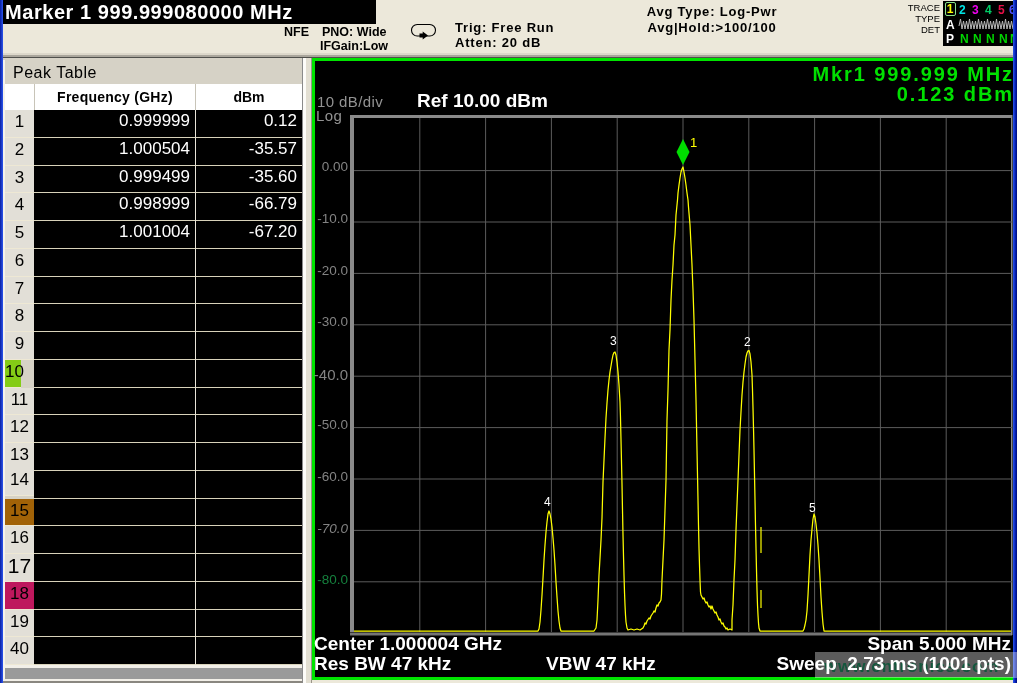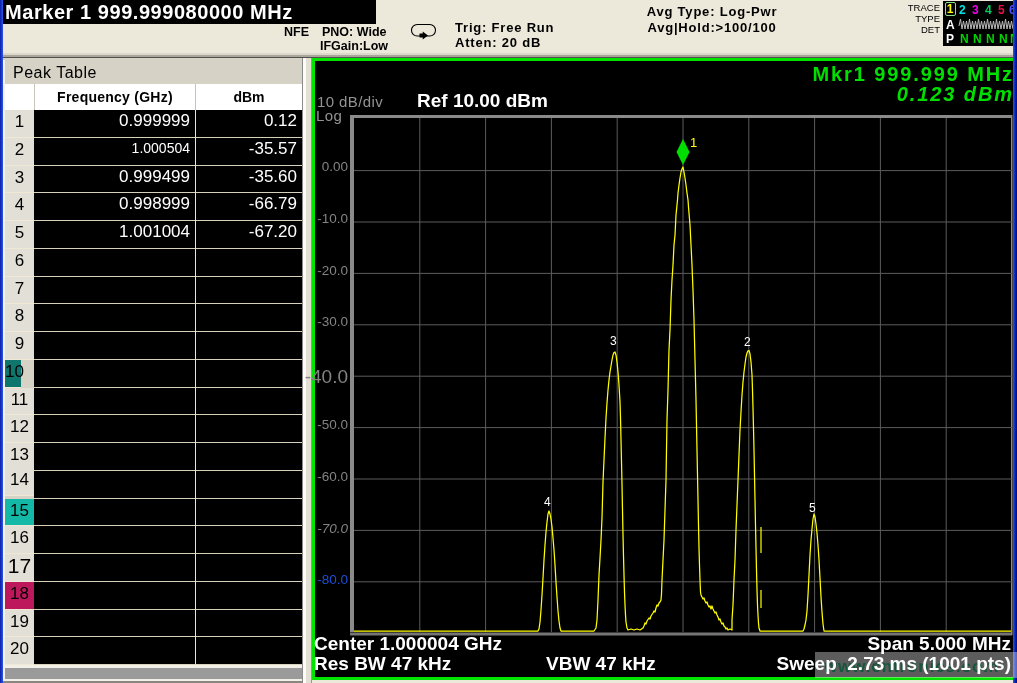--- a/index.html
+++ b/index.html
@@ -53,21 +53,21 @@
 
 <div id="rows">
     <div class="abs" style="left:5px;top:110.00px;width:29px;height:27.75px;background:#e2dfd7;font-size:17px;color:#000;text-align:center;line-height:24px;border-bottom:1px solid #eee8d4;">1</div>
     <div class="abs" style="left:34px;top:110.00px;width:268px;height:27.75px;background:#000;border-bottom:1px solid #d8d2ba;"></div>
     <div class="abs" style="left:195px;top:110.00px;width:1px;height:27.75px;background:#e8e4d8;"></div>
     <div class="abs" style="left:34px;top:110.00px;width:156px;height:27.75px;color:#fff;font-size:17px;text-align:right;line-height:21px;">0.999999</div>
     <div class="abs" style="left:196px;top:110.00px;width:101px;height:27.75px;color:#fff;font-size:17px;text-align:right;line-height:21px;">0.12</div>
     <div class="abs" style="left:5px;top:137.75px;width:29px;height:27.75px;background:#e2dfd7;font-size:17px;color:#000;text-align:center;line-height:24px;border-bottom:1px solid #eee8d4;">2</div>
     <div class="abs" style="left:34px;top:137.75px;width:268px;height:27.75px;background:#000;border-bottom:1px solid #d8d2ba;"></div>
     <div class="abs" style="left:195px;top:137.75px;width:1px;height:27.75px;background:#e8e4d8;"></div>
-    <div class="abs" style="left:34px;top:137.75px;width:156px;height:27.75px;color:#fff;font-size:14px;text-align:right;line-height:21px;">1.000504</div>
+    <div class="abs" style="left:34px;top:137.75px;width:156px;height:27.75px;color:#fff;font-size:17px;text-align:right;line-height:21px;">1.000504</div>
     <div class="abs" style="left:196px;top:137.75px;width:101px;height:27.75px;color:#fff;font-size:17px;text-align:right;line-height:21px;">-35.57</div>
     <div class="abs" style="left:5px;top:165.50px;width:29px;height:27.75px;background:#e2dfd7;font-size:17px;color:#000;text-align:center;line-height:24px;border-bottom:1px solid #eee8d4;">3</div>
     <div class="abs" style="left:34px;top:165.50px;width:268px;height:27.75px;background:#000;border-bottom:1px solid #d8d2ba;"></div>
     <div class="abs" style="left:195px;top:165.50px;width:1px;height:27.75px;background:#e8e4d8;"></div>
     <div class="abs" style="left:34px;top:165.50px;width:156px;height:27.75px;color:#fff;font-size:17px;text-align:right;line-height:21px;">0.999499</div>
     <div class="abs" style="left:196px;top:165.50px;width:101px;height:27.75px;color:#fff;font-size:17px;text-align:right;line-height:21px;">-35.60</div>
     <div class="abs" style="left:5px;top:193.25px;width:29px;height:27.75px;background:#e2dfd7;font-size:17px;color:#000;text-align:center;line-height:24px;border-bottom:1px solid #eee8d4;">4</div>
     <div class="abs" style="left:34px;top:193.25px;width:268px;height:27.75px;background:#000;border-bottom:1px solid #d8d2ba;"></div>
     <div class="abs" style="left:195px;top:193.25px;width:1px;height:27.75px;background:#e8e4d8;"></div>
     <div class="abs" style="left:34px;top:193.25px;width:156px;height:27.75px;color:#fff;font-size:17px;text-align:right;line-height:21px;">0.998999</div>
@@ -82,84 +82,84 @@
     <div class="abs" style="left:195px;top:248.75px;width:1px;height:27.75px;background:#e8e4d8;"></div>
     <div class="abs" style="left:5px;top:276.50px;width:29px;height:27.75px;background:#e2dfd7;font-size:17px;color:#000;text-align:center;line-height:24px;border-bottom:1px solid #eee8d4;">7</div>
     <div class="abs" style="left:34px;top:276.50px;width:268px;height:27.75px;background:#000;border-bottom:1px solid #d8d2ba;"></div>
     <div class="abs" style="left:195px;top:276.50px;width:1px;height:27.75px;background:#e8e4d8;"></div>
     <div class="abs" style="left:5px;top:304.25px;width:29px;height:27.75px;background:#e2dfd7;font-size:17px;color:#000;text-align:center;line-height:24px;border-bottom:1px solid #eee8d4;">8</div>
     <div class="abs" style="left:34px;top:304.25px;width:268px;height:27.75px;background:#000;border-bottom:1px solid #d8d2ba;"></div>
     <div class="abs" style="left:195px;top:304.25px;width:1px;height:27.75px;background:#e8e4d8;"></div>
     <div class="abs" style="left:5px;top:332.00px;width:29px;height:27.75px;background:#e2dfd7;font-size:17px;color:#000;text-align:center;line-height:24px;border-bottom:1px solid #eee8d4;">9</div>
     <div class="abs" style="left:34px;top:332.00px;width:268px;height:27.75px;background:#000;border-bottom:1px solid #d8d2ba;"></div>
     <div class="abs" style="left:195px;top:332.00px;width:1px;height:27.75px;background:#e8e4d8;"></div>
-    <div class="abs" style="left:5px;top:359.75px;width:16px;height:27.75px;background:#0f766e;font-size:17px;color:#000;text-align:center;line-height:24px;border-bottom:1px solid #eee8d4;">10</div>
+    <div class="abs" style="left:5px;top:359.75px;width:16px;height:27.75px;background:#84cc16;font-size:17px;color:#000;text-align:center;line-height:24px;border-bottom:1px solid #eee8d4;">10</div>
     <div class="abs" style="left:34px;top:359.75px;width:268px;height:27.75px;background:#000;border-bottom:1px solid #d8d2ba;"></div>
     <div class="abs" style="left:195px;top:359.75px;width:1px;height:27.75px;background:#e8e4d8;"></div>
     <div class="abs" style="left:5px;top:387.50px;width:29px;height:27.75px;background:#e2dfd7;font-size:17px;color:#000;text-align:center;line-height:24px;border-bottom:1px solid #eee8d4;">11</div>
     <div class="abs" style="left:34px;top:387.50px;width:268px;height:27.75px;background:#000;border-bottom:1px solid #d8d2ba;"></div>
     <div class="abs" style="left:195px;top:387.50px;width:1px;height:27.75px;background:#e8e4d8;"></div>
     <div class="abs" style="left:5px;top:415.25px;width:29px;height:27.75px;background:#e2dfd7;font-size:17px;color:#000;text-align:center;line-height:24px;border-bottom:1px solid #eee8d4;">12</div>
     <div class="abs" style="left:34px;top:415.25px;width:268px;height:27.75px;background:#000;border-bottom:1px solid #d8d2ba;"></div>
     <div class="abs" style="left:195px;top:415.25px;width:1px;height:27.75px;background:#e8e4d8;"></div>
     <div class="abs" style="left:5px;top:443.00px;width:29px;height:27.75px;background:#e2dfd7;font-size:17px;color:#000;text-align:center;line-height:24px;border-bottom:1px solid #eee8d4;">13</div>
     <div class="abs" style="left:34px;top:443.00px;width:268px;height:27.75px;background:#000;border-bottom:1px solid #d8d2ba;"></div>
     <div class="abs" style="left:195px;top:443.00px;width:1px;height:27.75px;background:#e8e4d8;"></div>
     <div class="abs" style="left:5px;top:468px;width:29px;height:27.75px;background:#e2dfd7;font-size:17px;color:#000;text-align:center;line-height:24px;border-bottom:1px solid #eee8d4;">14</div>
     <div class="abs" style="left:34px;top:470.75px;width:268px;height:27.75px;background:#000;border-bottom:1px solid #d8d2ba;"></div>
     <div class="abs" style="left:195px;top:470.75px;width:1px;height:27.75px;background:#e8e4d8;"></div>
-    <div class="abs" style="left:5px;top:498.50px;width:29px;height:27.75px;background:#14b8a6;font-size:17px;color:#000;text-align:center;line-height:24px;border-bottom:1px solid #eee8d4;">15</div>
+    <div class="abs" style="left:5px;top:498.50px;width:29px;height:27.75px;background:#a16207;font-size:17px;color:#000;text-align:center;line-height:24px;border-bottom:1px solid #eee8d4;">15</div>
     <div class="abs" style="left:34px;top:498.50px;width:268px;height:27.75px;background:#000;border-bottom:1px solid #d8d2ba;"></div>
     <div class="abs" style="left:195px;top:498.50px;width:1px;height:27.75px;background:#e8e4d8;"></div>
     <div class="abs" style="left:5px;top:526.25px;width:29px;height:27.75px;background:#e2dfd7;font-size:17px;color:#000;text-align:center;line-height:24px;border-bottom:1px solid #eee8d4;">16</div>
     <div class="abs" style="left:34px;top:526.25px;width:268px;height:27.75px;background:#000;border-bottom:1px solid #d8d2ba;"></div>
     <div class="abs" style="left:195px;top:526.25px;width:1px;height:27.75px;background:#e8e4d8;"></div>
     <div class="abs" style="left:5px;top:554.00px;width:29px;height:27.75px;background:#e2dfd7;font-size:21px;color:#000;text-align:center;line-height:24px;border-bottom:1px solid #eee8d4;">17</div>
     <div class="abs" style="left:34px;top:554.00px;width:268px;height:27.75px;background:#000;border-bottom:1px solid #d8d2ba;"></div>
     <div class="abs" style="left:195px;top:554.00px;width:1px;height:27.75px;background:#e8e4d8;"></div>
     <div class="abs" style="left:5px;top:581.75px;width:29px;height:27.75px;background:#be185d;font-size:17px;color:#000;text-align:center;line-height:24px;border-bottom:1px solid #eee8d4;">18</div>
     <div class="abs" style="left:34px;top:581.75px;width:268px;height:27.75px;background:#000;border-bottom:1px solid #d8d2ba;"></div>
     <div class="abs" style="left:195px;top:581.75px;width:1px;height:27.75px;background:#e8e4d8;"></div>
     <div class="abs" style="left:5px;top:609.50px;width:29px;height:27.75px;background:#e2dfd7;font-size:17px;color:#000;text-align:center;line-height:24px;border-bottom:1px solid #eee8d4;">19</div>
     <div class="abs" style="left:34px;top:609.50px;width:268px;height:27.75px;background:#000;border-bottom:1px solid #d8d2ba;"></div>
     <div class="abs" style="left:195px;top:609.50px;width:1px;height:27.75px;background:#e8e4d8;"></div>
-    <div class="abs" style="left:5px;top:637.25px;width:29px;height:27.75px;background:#e2dfd7;font-size:17px;color:#000;text-align:center;line-height:24px;border-bottom:1px solid #eee8d4;">20</div>
+    <div class="abs" style="left:5px;top:637.25px;width:29px;height:27.75px;background:#e2dfd7;font-size:17px;color:#000;text-align:center;line-height:24px;border-bottom:1px solid #eee8d4;">40</div>
     <div class="abs" style="left:34px;top:637.25px;width:268px;height:27.75px;background:#000;border-bottom:1px solid #d8d2ba;"></div>
     <div class="abs" style="left:195px;top:637.25px;width:1px;height:27.75px;background:#e8e4d8;"></div>
   </div>
 
 <div class="abs" style="left:5px;top:665px;width:297px;height:3px;background:#f2efe8;"></div>
 <div class="abs" style="left:5px;top:668px;width:297px;height:11px;background:#9a9a9a;"></div>
 <div class="abs" style="left:3px;top:679px;width:307px;height:2px;background:#f2efe8;"></div>
 <div class="abs" style="left:3px;top:681px;width:307px;height:2px;background:#8a8780;"></div>
 
 <div class="abs" style="left:302px;top:58px;width:1px;height:625px;background:#8a8a8a;"></div>
 <div class="abs" style="left:303px;top:58px;width:3px;height:625px;background:#fdfcf8;"></div>
 <div class="abs" style="left:306px;top:58px;width:5px;height:625px;background:#e3dfd2;"></div>
 <div class="abs" style="left:311px;top:58px;width:1px;height:625px;background:#9a968a;"></div>
 
 <div class="abs" style="left:312px;top:58px;width:701px;height:622px;background:#00e400;"></div>
 <div class="abs" style="left:315px;top:61px;width:698px;height:616px;background:#000;"></div>
 
 <div class="abs b" style="left:600px;top:63px;width:414px;text-align:right;font-size:20px;letter-spacing:1.9px;color:#00e000;">Mkr1 999.999 MHz</div>
-<div class="abs b" style="left:600px;top:83px;width:414px;text-align:right;font-size:20px;letter-spacing:1.9px;color:#00e000;font-style:italic;">0.123 dBm</div>
+<div class="abs b" style="left:600px;top:83px;width:414px;text-align:right;font-size:20px;letter-spacing:1.9px;color:#00e000;">0.123 dBm</div>
 <div class="abs" style="left:317px;top:93px;font-size:15px;letter-spacing:0.4px;color:#939393;">10 dB/div</div>
 <div class="abs" style="left:316px;top:107px;font-size:15px;letter-spacing:0.4px;color:#939393;">Log</div>
 <div class="abs b" style="left:417px;top:89.5px;font-size:19px;color:#fff;">Ref 10.00 dBm</div>
 
 <div id="ylabels">
     <div class="abs" style="left:299px;top:159.4px;width:49px;text-align:right;font-size:13.5px;color:#838383;">0.00</div>
     <div class="abs" style="left:299px;top:211.0px;width:49px;text-align:right;font-size:13.5px;color:#838383;">-10.0</div>
     <div class="abs" style="left:299px;top:262.6px;width:49px;text-align:right;font-size:13.5px;color:#838383;">-20.0</div>
     <div class="abs" style="left:299px;top:314.2px;width:49px;text-align:right;font-size:13.5px;color:#838383;">-30.0</div>
-    <div class="abs" style="left:299px;top:365.8px;width:49px;text-align:right;font-size:19px;color:#838383;">-40.0</div>
+    <div class="abs" style="left:299px;top:365.8px;width:49px;text-align:right;font-size:15px;color:#838383;">-40.0</div>
     <div class="abs" style="left:299px;top:417.4px;width:49px;text-align:right;font-size:13.5px;color:#838383;">-50.0</div>
     <div class="abs" style="left:299px;top:469.0px;width:49px;text-align:right;font-size:13.5px;color:#838383;">-60.0</div>
     <div class="abs" style="left:299px;top:520.6px;width:49px;text-align:right;font-size:13.5px;color:#838383;font-style:italic;">-70.0</div>
-    <div class="abs" style="left:299px;top:572.2px;width:49px;text-align:right;font-size:13.5px;color:#1d4ed8;">-80.0</div>
+    <div class="abs" style="left:299px;top:572.2px;width:49px;text-align:right;font-size:13.5px;color:#15803d;">-80.0</div>
   </div>
 
 <div class="abs b" style="left:314px;top:633px;font-size:19px;color:#fff;">Center 1.000004 GHz</div>
 <div class="abs b" style="left:314px;top:653px;font-size:19px;color:#fff;">Res BW 47 kHz</div>
 <div class="abs b" style="left:546px;top:653px;font-size:19px;color:#fff;">VBW 47 kHz</div>
 <div class="abs b" style="left:700px;top:633px;width:311px;text-align:right;font-size:19px;color:#fff;">Span 5.000 MHz</div>
 
 <div class="abs" style="left:815px;top:652px;width:202px;height:26px;background:rgba(255,255,255,0.36);z-index:11;"></div>
 <div class="abs b" style="left:824px;top:657px;font-size:17px;letter-spacing:0.9px;color:#14573d;z-index:12;">www.cntronics.com</div>
 <div class="abs b" style="left:700px;top:653px;width:311px;text-align:right;font-size:19px;color:#fff;z-index:13;">Sweep&nbsp; 2.73 ms (1001 pts)</div>

